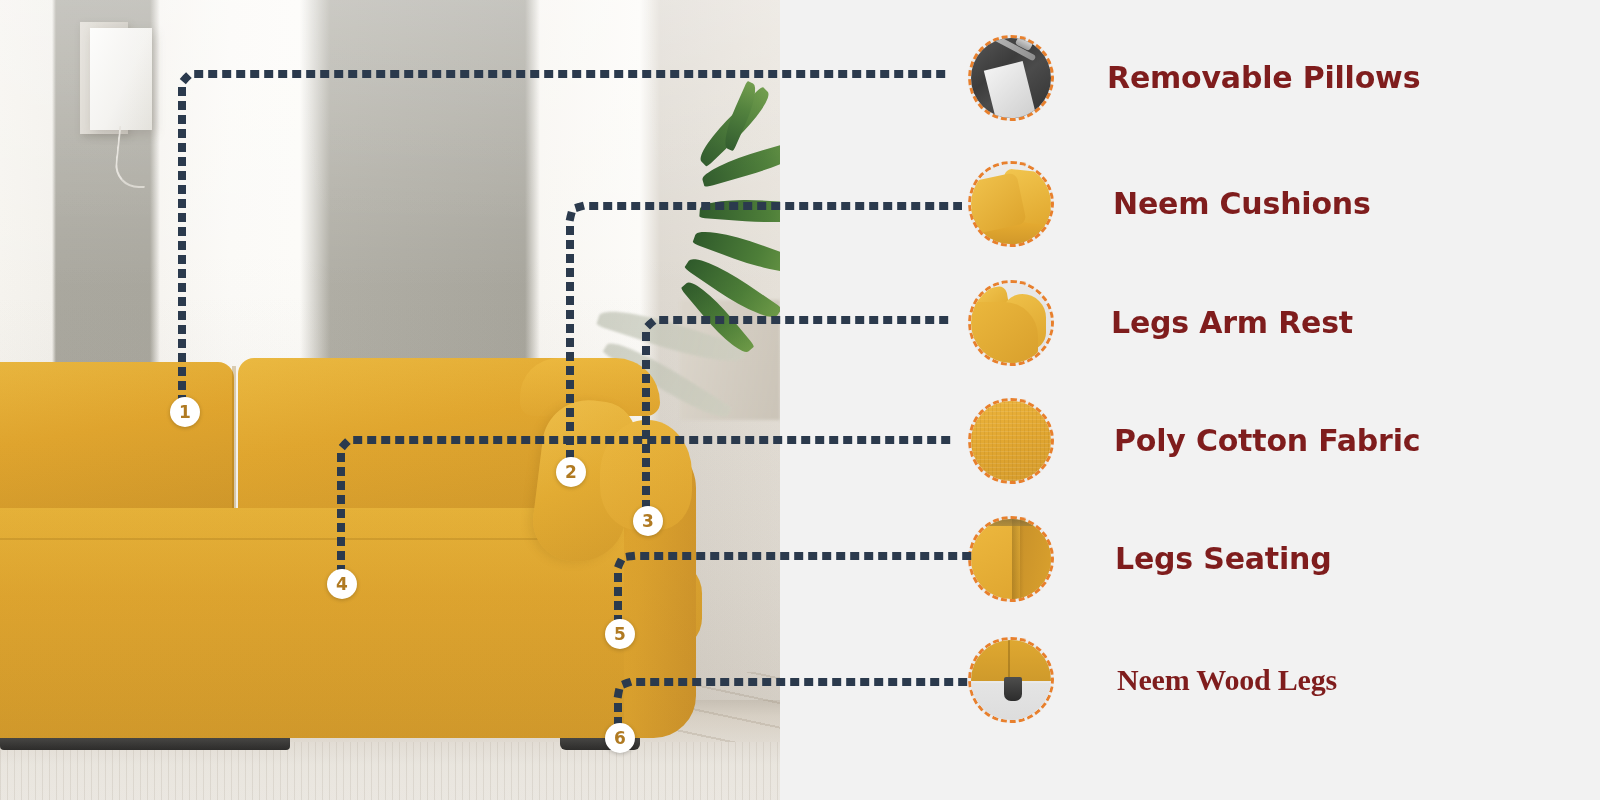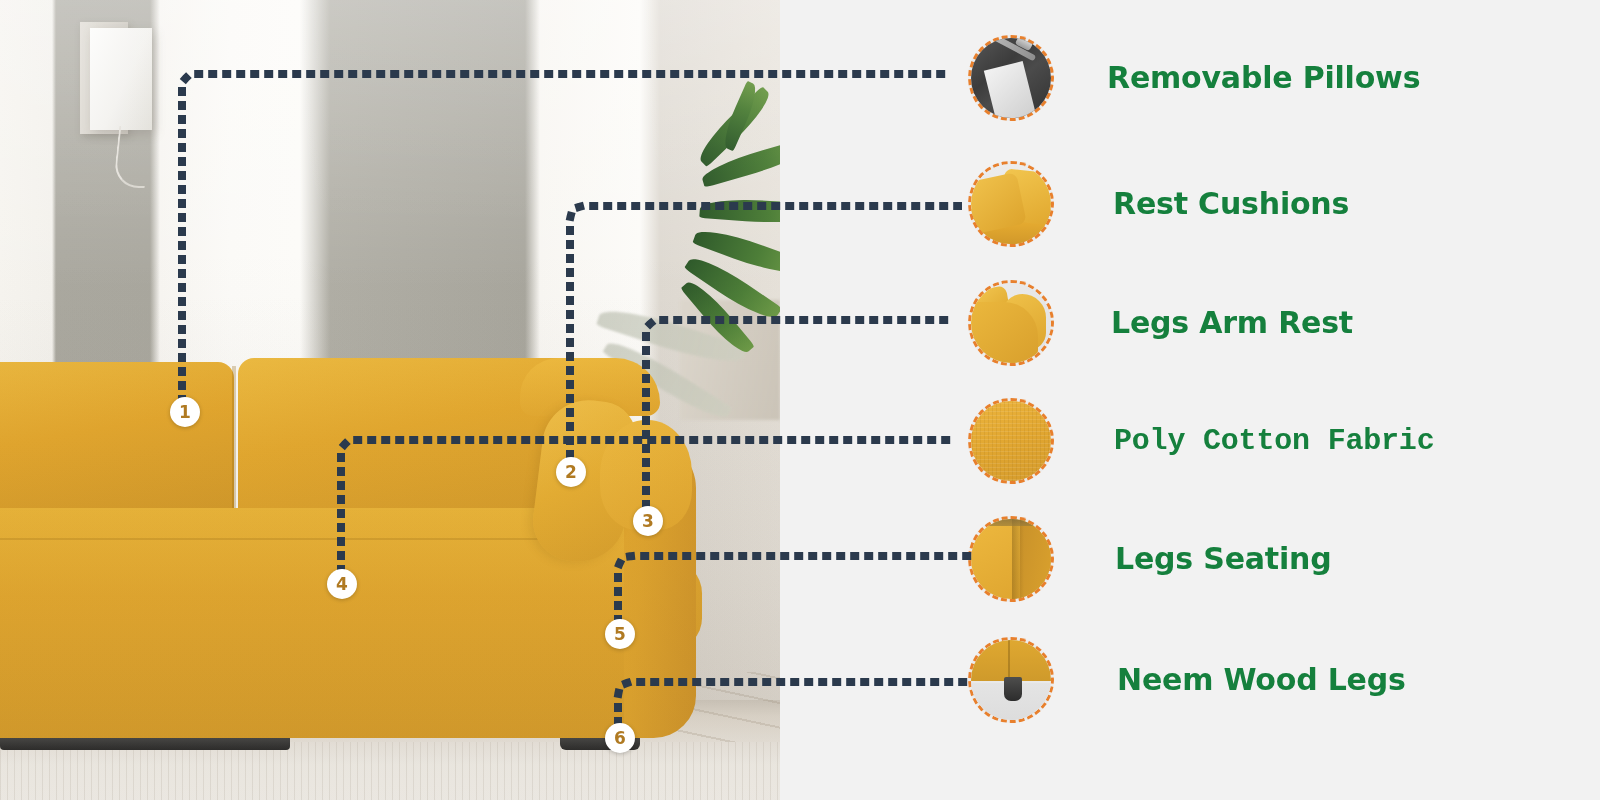--- a/index.html
+++ b/index.html
@@ -160,21 +160,21 @@
     position:absolute; width:86px; height:86px; border-radius:50%;
     border:3px dashed #e8802d; overflow:hidden; background:#ececec;
     box-sizing:border-box;
   }
   .thumb .inner {
     position:absolute; left:-3px; top:-3px; width:86px; height:86px;
     border-radius:50%; overflow:hidden;
   }
   .row-label {
     position:absolute; font-size:30px; font-weight:bold;
-    color:#15803d; letter-spacing:-.2px; white-space:nowrap;
+    color:#7f1d1d; letter-spacing:-.2px; white-space:nowrap;
     line-height:86px;
   }
 
   
   .tb-pillow { width:100%; height:100%;
     background:linear-gradient(140deg,#5a5a5a 0%, #3c3c3c 38%, #4b4b4b 55%, #2f2f2f 100%); }
   .tb-pillow .wht {
     position:absolute; left:22px; top:30px; width:40px; height:56px;
     background:linear-gradient(150deg,#f3f3f3,#cfcfcf); transform:rotate(-14deg); }
   .tb-pillow .zip {
@@ -300,60 +300,60 @@
       <div class="row-label" style="left: 1107px; top: 35px;">Removable Pillows</div>
       <div class="thumb" style="left: 968px; top: 161px;">
         <div class="inner">
           <div class="tb-throw">
             <div class="base"></div>
             <div class="c2"></div>
             <div class="c1"></div>
           </div>
         </div>
       </div>
-      <div class="row-label" style="left: 1113px; top: 161px;">Rest Cushions</div>
+      <div class="row-label" style="left: 1113px; top: 161px;">Neem Cushions</div>
       <div class="thumb" style="left: 968px; top: 280px;">
         <div class="inner">
           <div class="tb-arm">
             <div class="cush"></div>
             <div class="rest"></div>
             <div class="body"></div>
           </div>
         </div>
       </div>
       <div class="row-label" style="left: 1111px; top: 280px;">Legs Arm Rest</div>
       <div class="thumb" style="left: 968px; top: 398px;">
         <div class="inner">
           <div class="tb-fabric">
             <div class="weave"></div>
           </div>
         </div>
       </div>
-      <div class="row-label" style="left: 1114px; top: 398px; font-family: Liberation Mono, monospace;">Poly Cotton Fabric</div>
+      <div class="row-label" style="left: 1114px; top: 398px;">Poly Cotton Fabric</div>
       <div class="thumb" style="left: 968px; top: 516px;">
         <div class="inner">
           <div class="tb-seat">
             <div class="edge"></div>
             <div class="shadow"></div>
             <div class="top"></div>
           </div>
         </div>
       </div>
       <div class="row-label" style="left: 1115px; top: 516px;">Legs Seating</div>
       <div class="thumb" style="left: 968px; top: 637px;">
         <div class="inner">
           <div class="tb-legs">
             <div class="ground"></div>
             <div class="skirt"></div>
             <div class="seam"></div>
             <div class="foot"></div>
           </div>
         </div>
       </div>
-      <div class="row-label" style="left: 1117px; top: 637px;">Neem Wood Legs</div>
+      <div class="row-label" style="left: 1117px; top: 637px; font-family: Liberation Serif, serif;">Neem Wood Legs</div>
     </div>
 
   <svg class="conn" viewBox="0 0 1600 800" xmlns="http://www.w3.org/2000/svg">
     <g id="conn-group" fill="none" stroke="#2b3a4d" stroke-width="8" stroke-linecap="square" stroke-dasharray="1 13">
         <path d="M 182 400 L 182 90 Q 182 74 198 74 L 952 74"></path>
         <path d="M 570 455 L 570 222 Q 570 206 586 206 L 958 206"></path>
         <path d="M 646 505 L 646 336 Q 646 320 662 320 L 956 320"></path>
         <path d="M 341 570 L 341 456 Q 341 440 357 440 L 956 440"></path>
         <path d="M 618 620 L 618 572 Q 618 556 634 556 L 968 556"></path>
         <path d="M 618 722 L 618 698 Q 618 682 634 682 L 964 682"></path>

